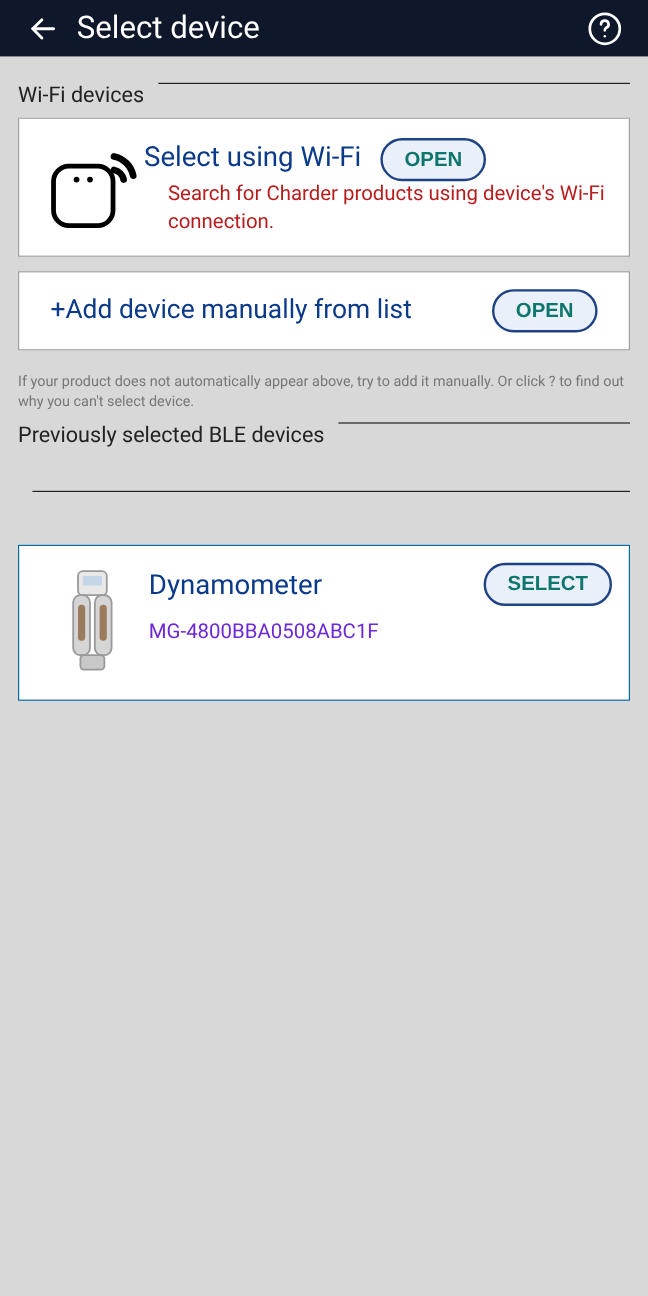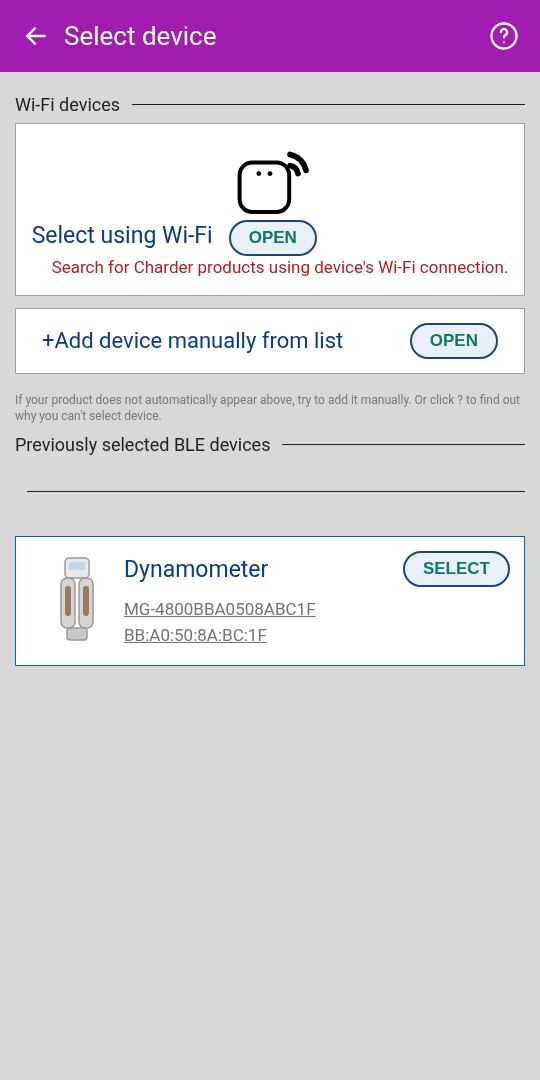--- a/index.html
+++ b/index.html
@@ -4,22 +4,22 @@
   <style>
     * { margin: 0; padding: 0; box-sizing: border-box; }
     body {
       width: 540px;
       height: 1080px;
       background: #d8d8d8;
       font-family: -apple-system, BlinkMacSystemFont, "Segoe UI", Roboto, Arial, sans-serif;
       overflow: hidden;
     }
     .header {
-      background: #a21caf;
-      height: 72px;
+      background: #0f172a;
+      height: 47px;
       display: flex;
       align-items: center;
       padding: 0 16px;
       color: #fff;
     }
     .header-back {
       width: 40px;
       height: 40px;
       display: flex;
       align-items: center;
@@ -38,42 +38,40 @@
       display: flex;
       align-items: center;
       justify-content: center;
       cursor: pointer;
     }
     .content {
       padding: 0 15px;
     }
     .section-header {
       display: flex;
-      align-items: center;
       margin-top: 22px;
       margin-bottom: 8px;
     }
     .section-title {
       font-size: 18px;
       color: #222;
     }
     .section-line {
       flex: 1;
       height: 1px;
       background: #222;
       margin-left: 12px;
     }
     .card {
       background: #fff;
       border: 1px solid #a0a0a0;
       padding: 16px 14px;
       margin-top: 8px;
       display: flex;
       align-items: center;
-      flex-direction: column;
     }
     .card-icon-wrap {
       width: 90px;
       display: flex;
       align-items: center;
       justify-content: center;
       flex-shrink: 0;
     }
     .card-body {
       flex: 1;
@@ -161,24 +159,23 @@
       display: flex;
       align-items: center;
       justify-content: space-between;
     }
     .device-title {
       font-size: 23px;
       color: #0b3a8a;
     }
     .device-sub {
       font-size: 17px;
-      color: #737373;
+      color: #6d28d9;
       margin-top: 10px;
       line-height: 1.5;
-      text-decoration: underline;
     }
   </style>
 </head>
 <body>
 
 <div class="header">
   <div class="header-back">
     <svg width="26" height="26" viewBox="0 0 24 24" fill="none" stroke="#fff" stroke-width="2.2" stroke-linecap="round" stroke-linejoin="round">
         <line x1="20" y1="12" x2="4" y2="12"></line>
         <polyline points="11 5 4 12 11 19"></polyline>
@@ -248,18 +245,17 @@
         <rect x="20" y="72" width="20" height="12" rx="3" fill="#c8c8c8" stroke="#999" stroke-width="1.5"></rect>
       </svg>
     </div>
     <div class="device-body">
       <div class="device-title-row">
         <div class="device-title">Dynamometer</div>
         <button class="pill-btn">SELECT</button>
       </div>
       <div class="device-sub">
         <div>MG-4800BBA0508ABC1F</div>
-        <div>BB:A0:50:8A:BC:1F</div>
       </div>
     </div>
   </div>
 
 </div>
 
 </body></html>

